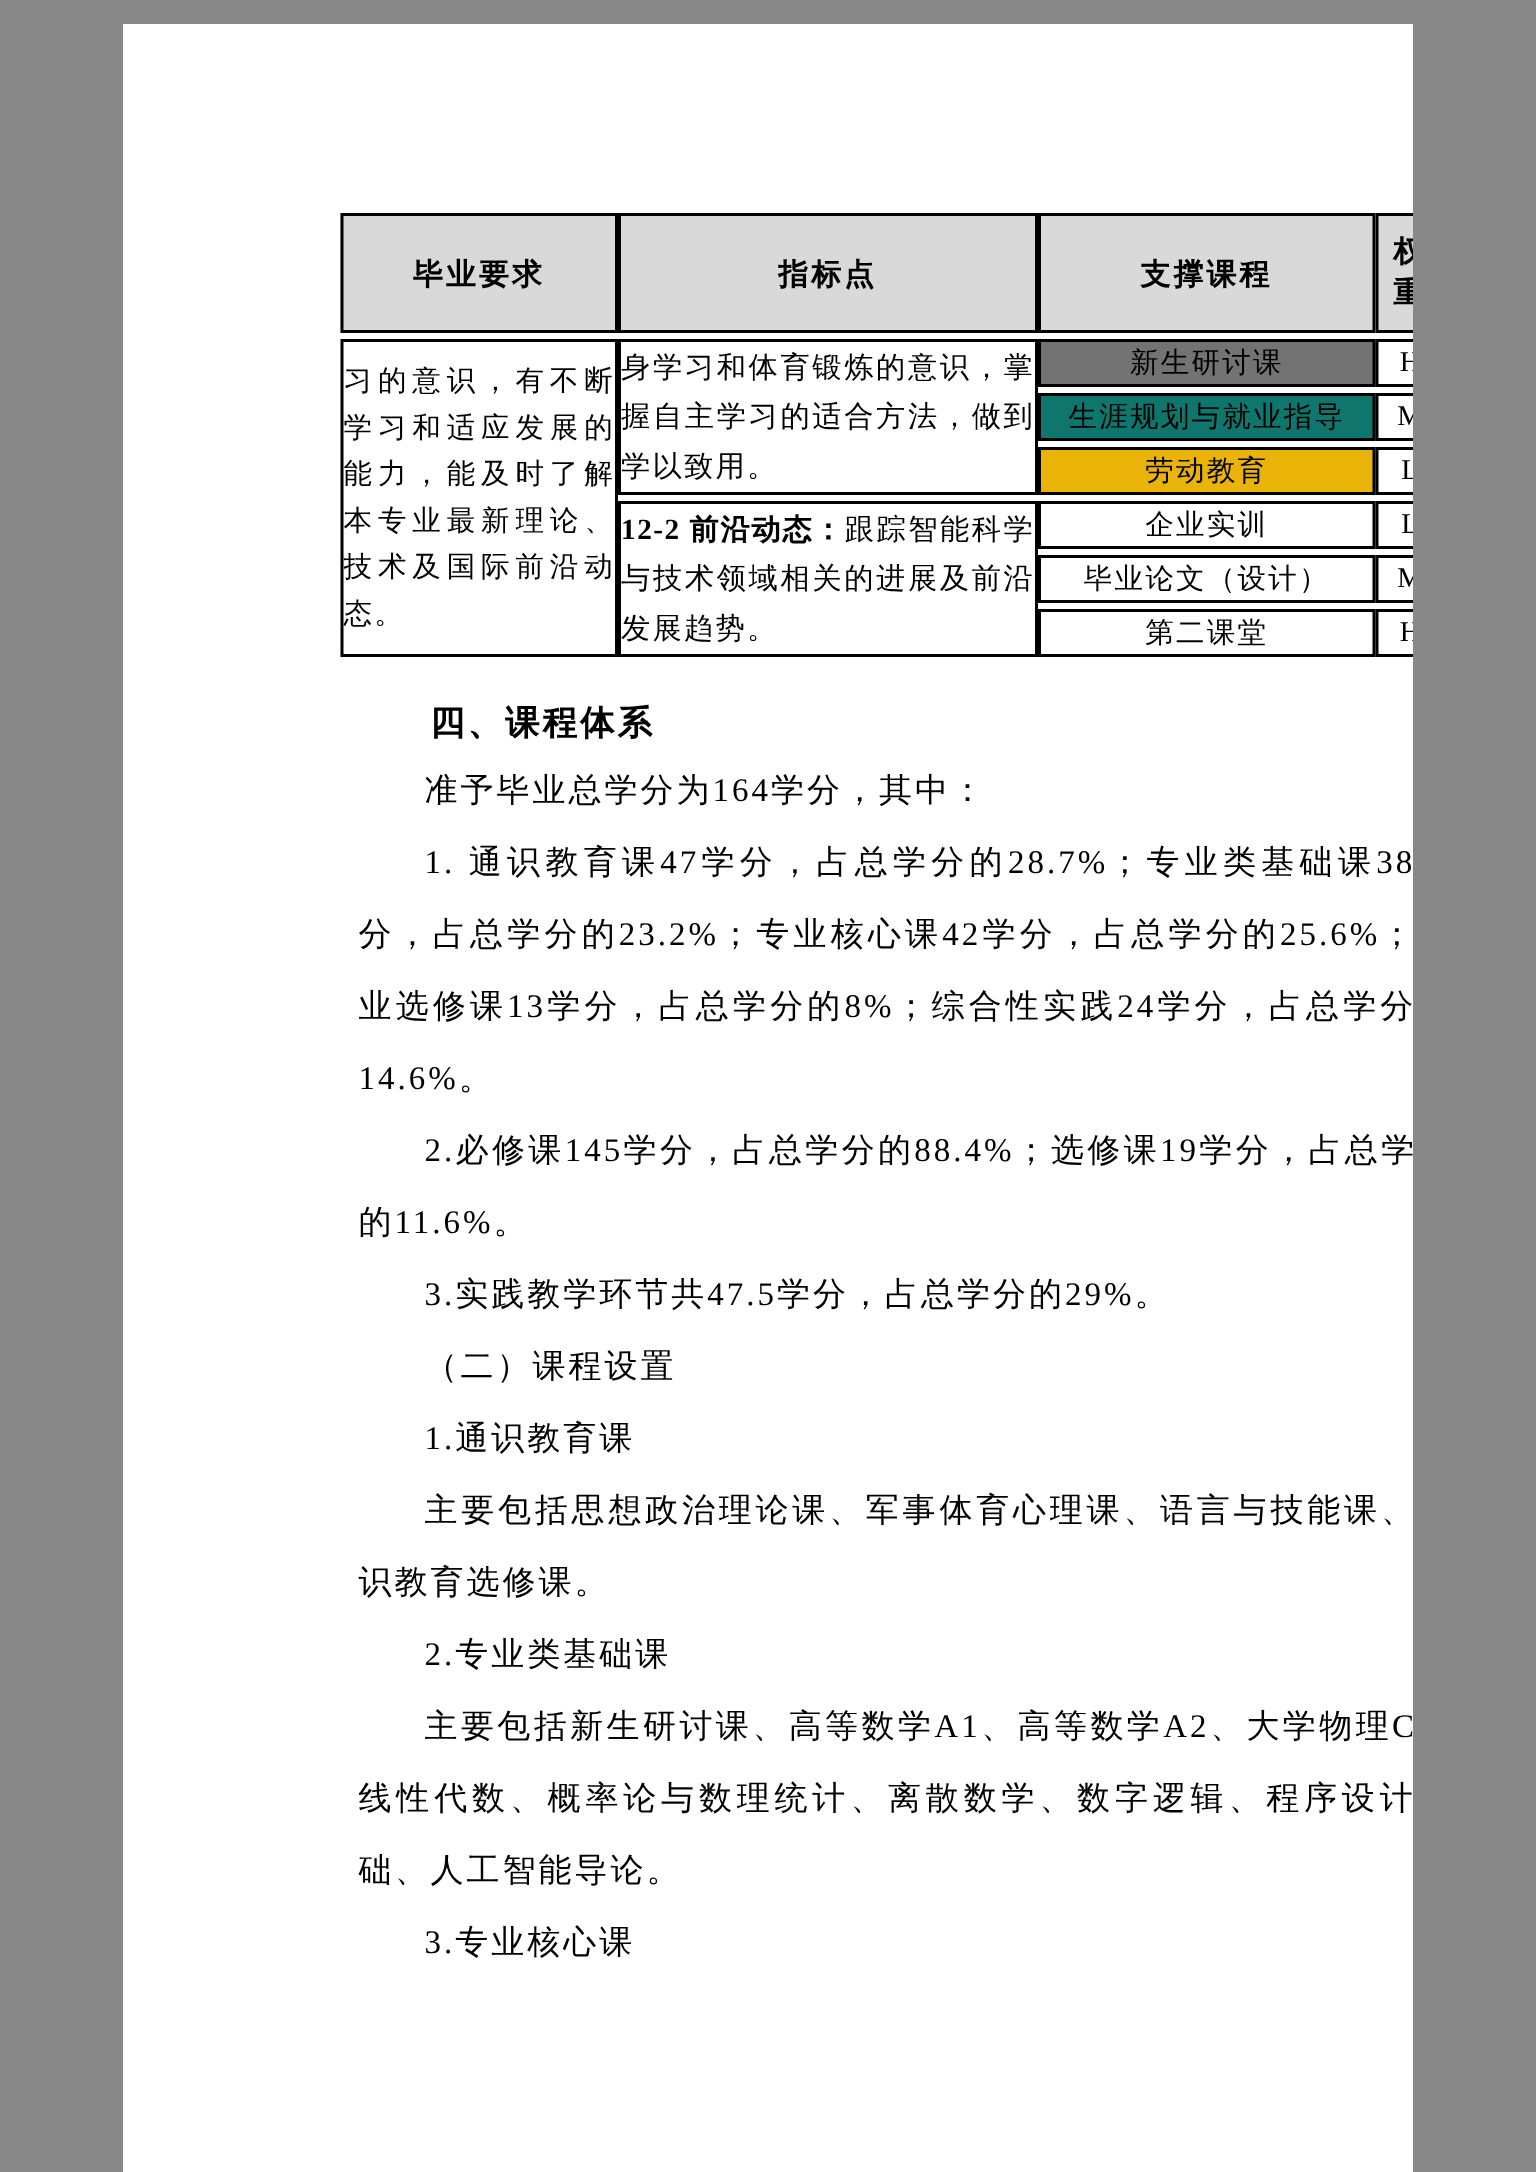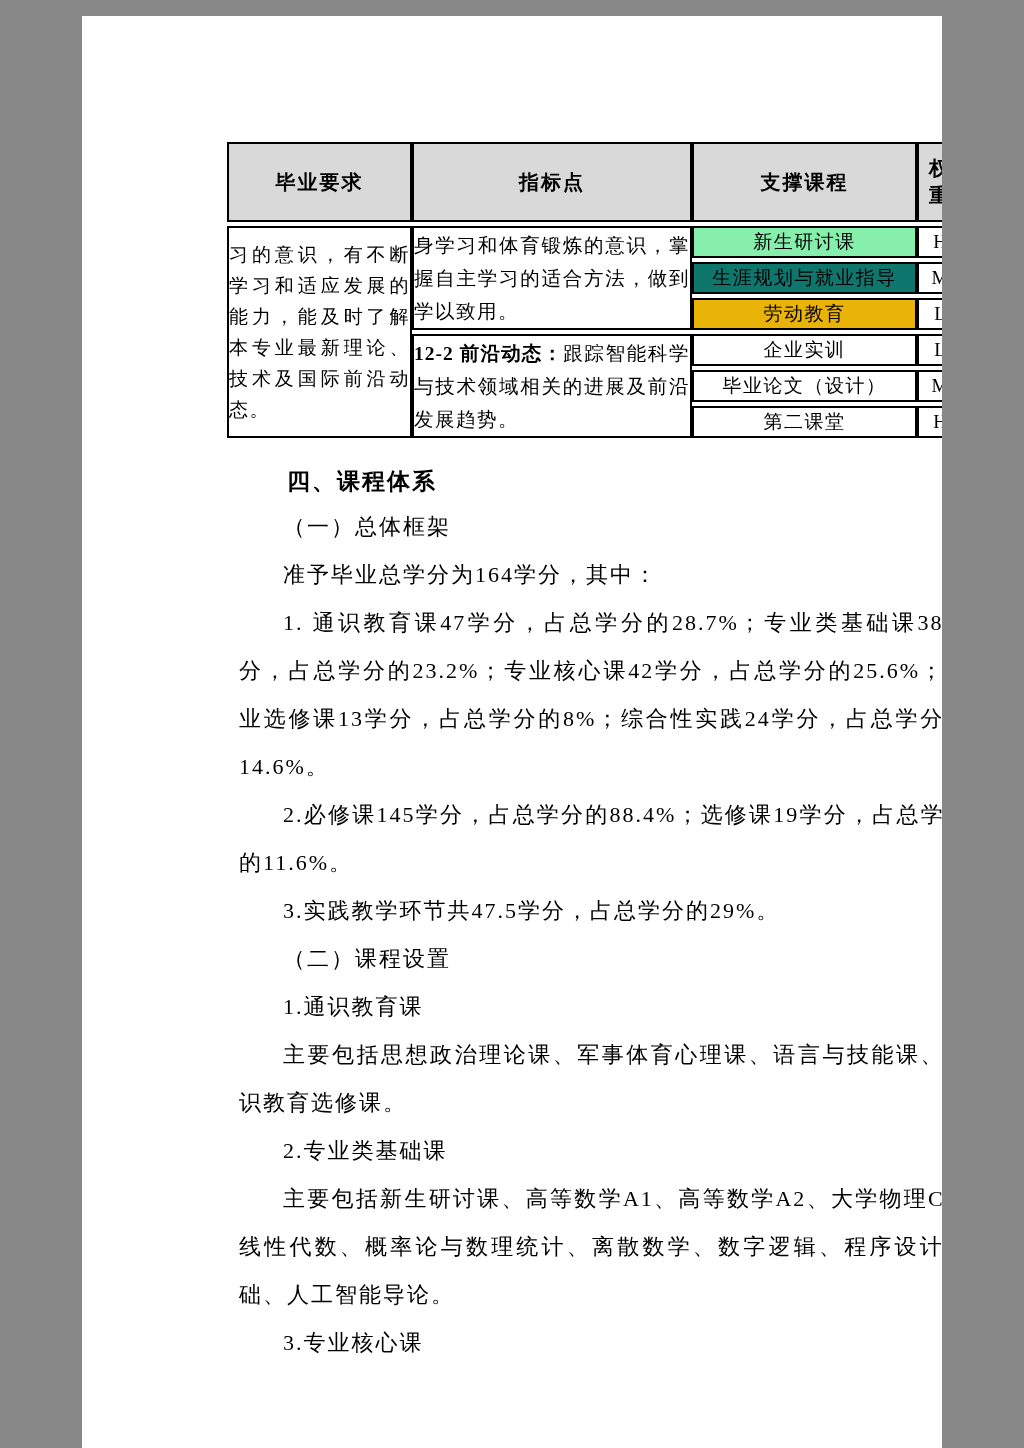--- a/index.html
+++ b/index.html
@@ -126,21 +126,21 @@
       <tbody>
           <tr>
         <th class="shaded" style="background: rgb(217, 217, 217); border-color: rgb(0, 0, 0);">毕业要求</th>
         <th class="shaded" style="background: rgb(217, 217, 217); border-color: rgb(0, 0, 0);">指标点</th>
         <th class="shaded" style="background: rgb(217, 217, 217); border-color: rgb(0, 0, 0);">支撑课程</th>
         <th class="shaded weight-head" style="background: rgb(217, 217, 217); border-color: rgb(0, 0, 0);">权重</th>
       </tr>
       <tr>
         <td class="req" rowspan="6" style="border-color: rgb(0, 0, 0);">习的意识，有不断学习和适应发展的能力，能及时了解本专业最新理论、技术及国际前沿动态。</td>
         <td class="ind" rowspan="3" style="border-color: rgb(0, 0, 0);"><b></b><span>身学习和体育锻炼的意识，掌握自主学习的适合方法，做到学以致用。</span></td>
-        <td class="course shaded" style="background: #86efac; border-color: rgb(0, 0, 0);">新生研讨课</td>
+        <td class="course shaded" style="background: #737373; border-color: rgb(0, 0, 0);">新生研讨课</td>
         <td class="weight" style="border-color: rgb(0, 0, 0);">H</td>
       </tr>
       <tr>
         <td class="course shaded" style="background: #0f766e; border-color: rgb(0, 0, 0);">生涯规划与就业指导</td>
         <td class="weight" style="border-color: rgb(0, 0, 0);">M</td>
       </tr>
       <tr>
         <td class="course shaded" style="background: #eab308; border-color: rgb(0, 0, 0);">劳动教育</td>
         <td class="weight" style="border-color: rgb(0, 0, 0);">L</td>
       </tr>
@@ -157,21 +157,20 @@
         <td class="course" style="border-color: rgb(0, 0, 0);">第二课堂</td>
         <td class="weight" style="border-color: rgb(0, 0, 0);">H</td>
       </tr>
     </tbody>
       </table>
 
 
     <div class="h2">四、课程体系</div>
 
     <div class="bodytext">
-      <p>（一）总体框架</p>
       <p>准予毕业总学分为164学分，其中：</p>
       <p>1. 通识教育课47学分，占总学分的28.7%；专业类基础课38学分，占总学分的23.2%；专业核心课42学分，占总学分的25.6%；专业选修课13学分，占总学分的8%；综合性实践24学分，占总学分的14.6%。</p>
       <p>2.必修课145学分，占总学分的88.4%；选修课19学分，占总学分的11.6%。</p>
       <p>3.实践教学环节共47.5学分，占总学分的29%。</p>
       <p>（二）课程设置</p>
       <p>1.通识教育课</p>
       <p>主要包括思想政治理论课、军事体育心理课、语言与技能课、通识教育选修课。</p>
       <p>2.专业类基础课</p>
       <p>主要包括新生研讨课、高等数学A1、高等数学A2、大学物理C、线性代数、概率论与数理统计、离散数学、数字逻辑、程序设计基础、人工智能导论。</p>
       <p>3.专业核心课</p>

